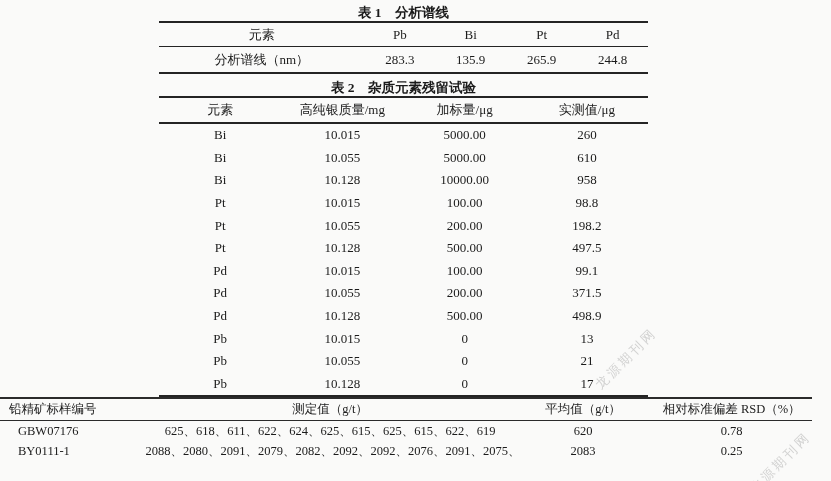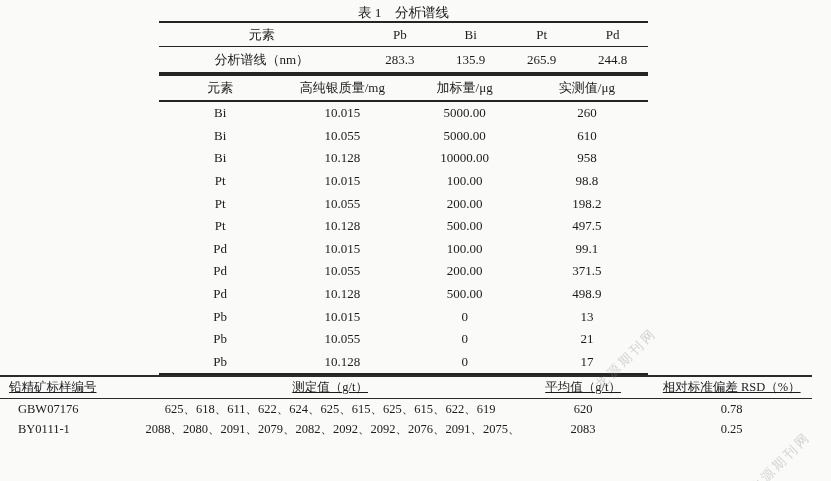--- a/index.html
+++ b/index.html
@@ -12,21 +12,21 @@
     width:831px; height:481px;
     background:#fafaf9;
     color:#1b1b1b;
     overflow:hidden;
   }
   .narrow { width:489px; margin-left:159px; }
   .wide   { width:812px; margin-left:0; }
 
   .tbl-title {
     text-align:center;
-    font-weight:normal;
+    font-weight:bold;
     font-size:13.5px;
     white-space:pre;
   }
   .title-1 { padding-top:4px; height:17px; line-height:17px; }
   .title-2 { margin-top:6px; height:16px; line-height:16px; }
   .title-3 { margin-top:5px; height:15px; line-height:15px; font-size:13px; }
 
   table { border-collapse:collapse; width:100%; table-layout:fixed; }
   th, td {
     font-weight:normal;
@@ -45,21 +45,21 @@
 
   .t1 th { height:23px; }
   .t1 td { height:25px;text-align:center; }
   .t1 th:nth-child(1), .t1 td:nth-child(1) { width:42%; }
   .t1 th:nth-child(n+2), .t1 td:nth-child(n+2) { width:14.5%; }
 
   .t2 th { height:24px; }
   .t2 td { height:22.6px; }
   .t2 th, .t2 td { width:25%; }
 
-  .t3 th { height:21px; font-size:12.5px;text-decoration:underline; }
+  .t3 th { height:21px; font-size:12.5px; }
   .t3 td { height:20px; font-size:12.5px; }
   .t3 th:nth-child(1), .t3 td:nth-child(1) { width:17%; text-align:left; }
   .t3 th:nth-child(1) { padding-left:9px; }
   .t3 td:nth-child(1) { padding-left:18px; }
   .t3 th:nth-child(2), .t3 td:nth-child(2) { width:46%; }
   .t3 th:nth-child(3), .t3 td:nth-child(3) { width:17%; }
   .t3 th:nth-child(4), .t3 td:nth-child(4) { width:20%; }
 
   .watermark {
     position:absolute;
@@ -98,20 +98,21 @@
           <tr>
             <td>分析谱线（nm）</td>
             <td>283.3</td>
             <td>135.9</td>
             <td>265.9</td>
             <td>244.8</td>
           </tr>
         </tbody>
       </table>
 
+    <div class="tbl-title title-2">表 2　杂质元素残留试验</div>
     <table class="t2">
         <thead>
           <tr>
             <th>元素</th>
             <th>高纯银质量/mg</th>
             <th>加标量/μg</th>
             <th>实测值/μg</th>
           </tr>
         </thead>
         <tbody>

